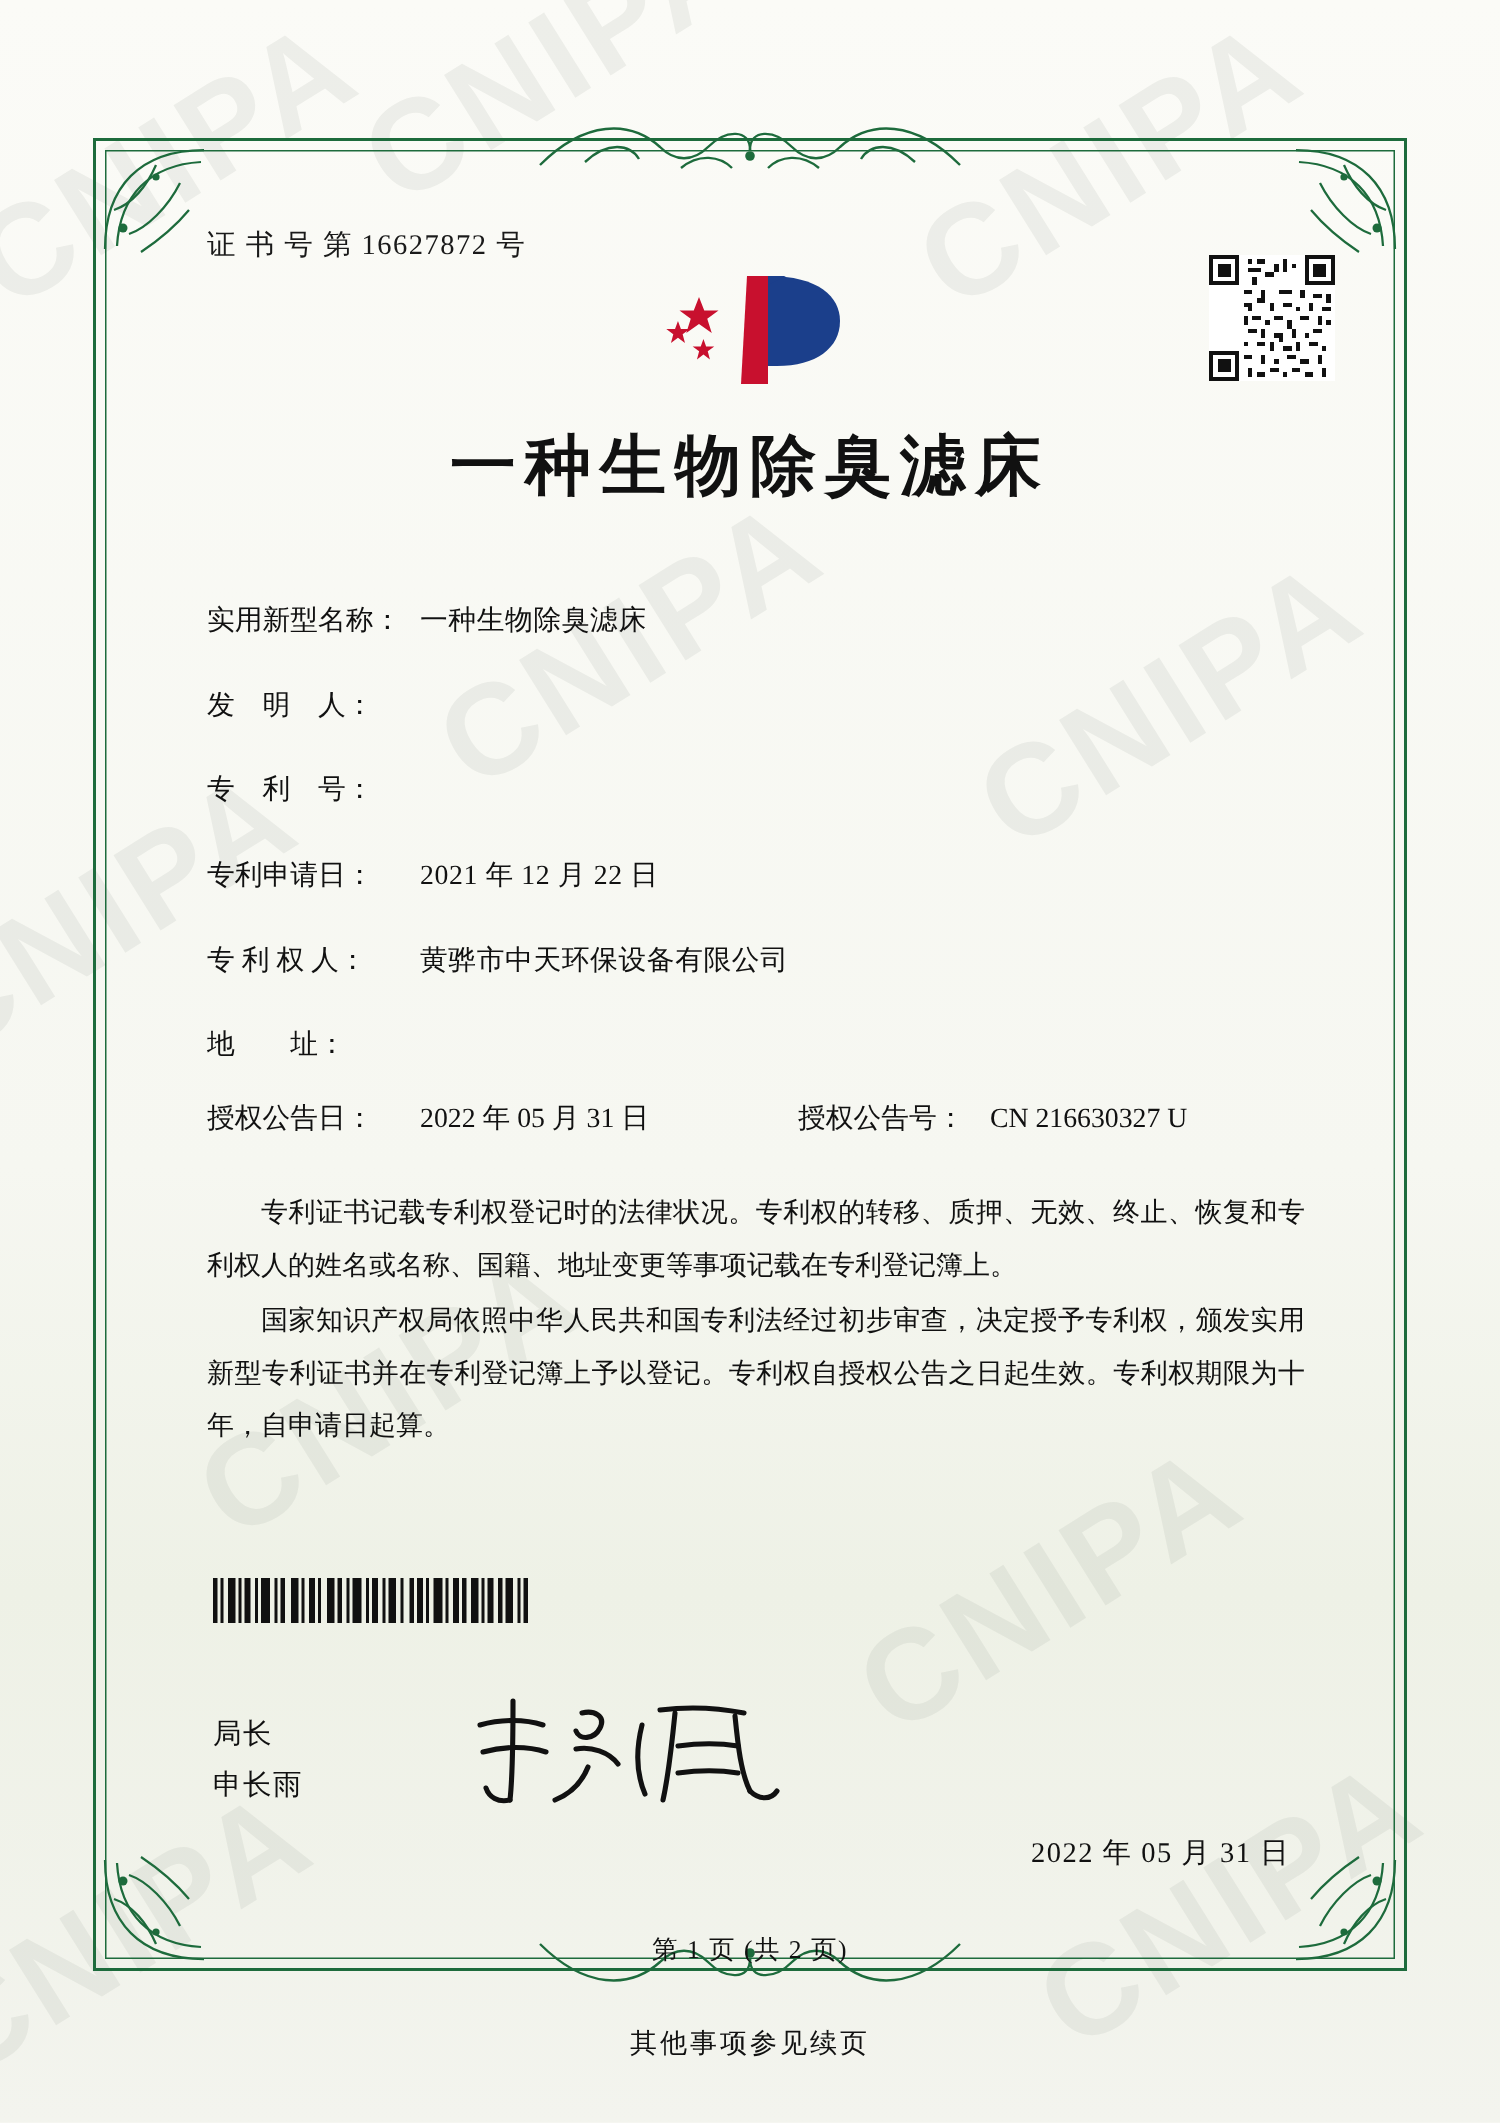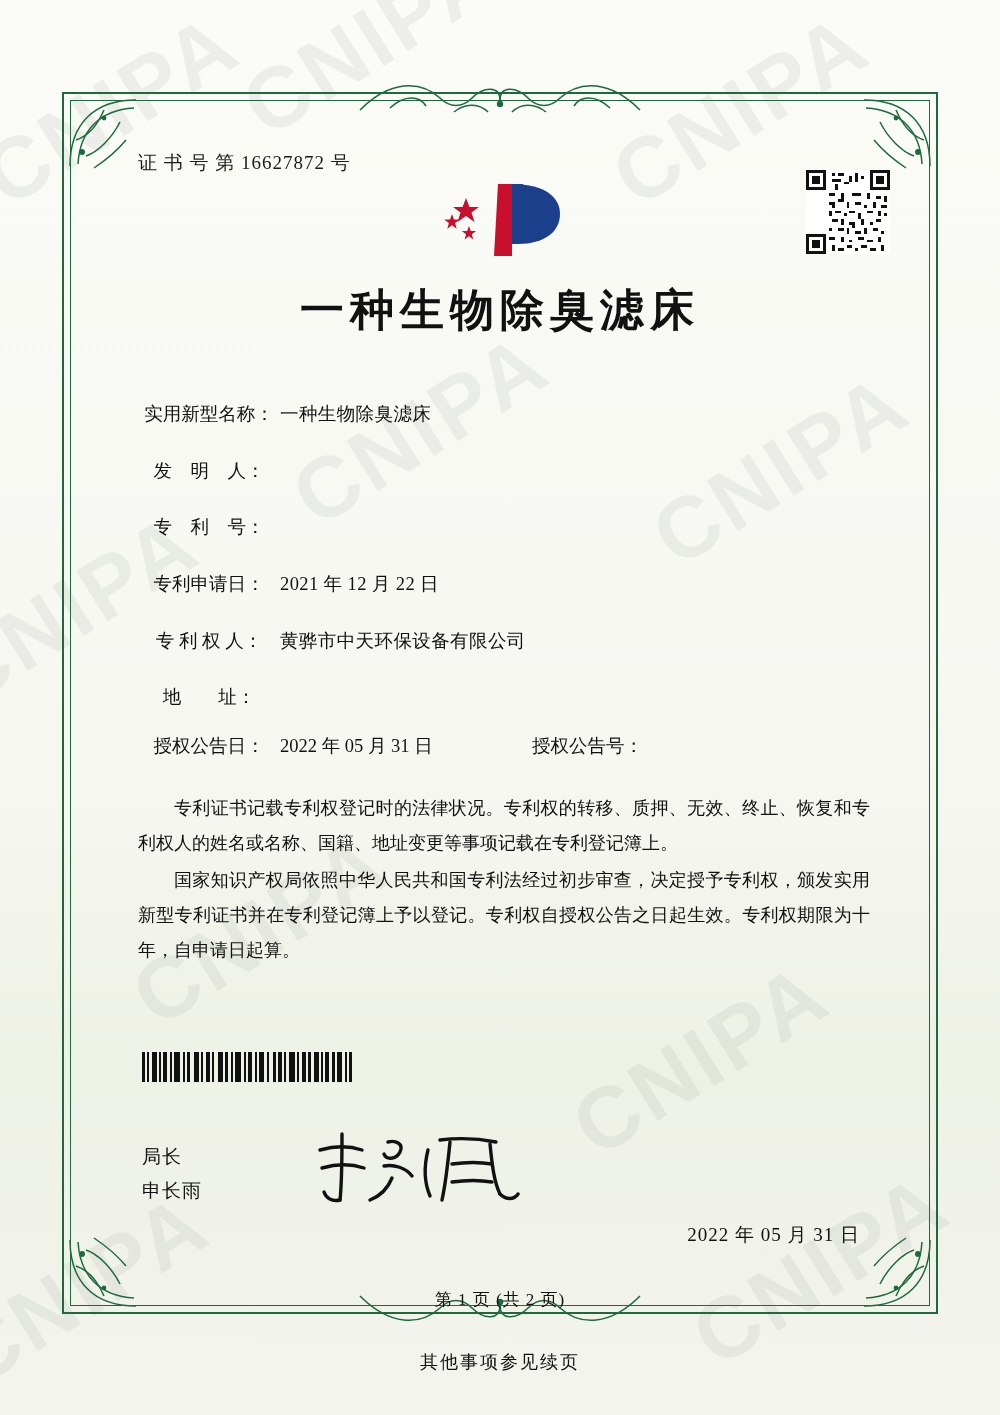--- a/index.html
+++ b/index.html
@@ -140,21 +140,20 @@
   .field-row {
     display: flex;
     margin-bottom: 28px;
     margin-left: 28px;
   }
   .field-label {
     width: 142px;
     flex: none;
     letter-spacing: 0px;
     white-space: pre;
-    text-align: center;
   }
   .field-value {
     flex: 1;
     letter-spacing: 0.4px;
   }
   .field-row.two-col .field-label { width: 142px; }
   .two-col .second-label {
     margin-left: 42px;
     width: 128px;
     flex: none;
@@ -454,20 +453,21 @@
       </div>
 
       <div class="field-row" style="margin-bottom:20px;">
         <div class="field-label">地        址：</div>
       </div>
 
       <div class="field-row two-col" style="margin-bottom:30px;">
         <div class="field-label">授权公告日：</div>
         <div style="width:210px;flex:none;">2022 年 05 月 31 日</div>
         <div class="second-label">授权公告号：</div>
+        <div class="second-value">CN 216630327 U</div>
       </div>
 
     </div>
 
     <div class="paragraphs">
       <p>专利证书记载专利权登记时的法律状况。专利权的转移、质押、无效、终止、恢复和专利权人的姓名或名称、国籍、地址变更等事项记载在专利登记簿上。</p>
       <p>国家知识产权局依照中华人民共和国专利法经过初步审查，决定授予专利权，颁发实用新型专利证书并在专利登记簿上予以登记。专利权自授权公告之日起生效。专利权期限为十年，自申请日起算。</p>
     </div>
 
   </div>

